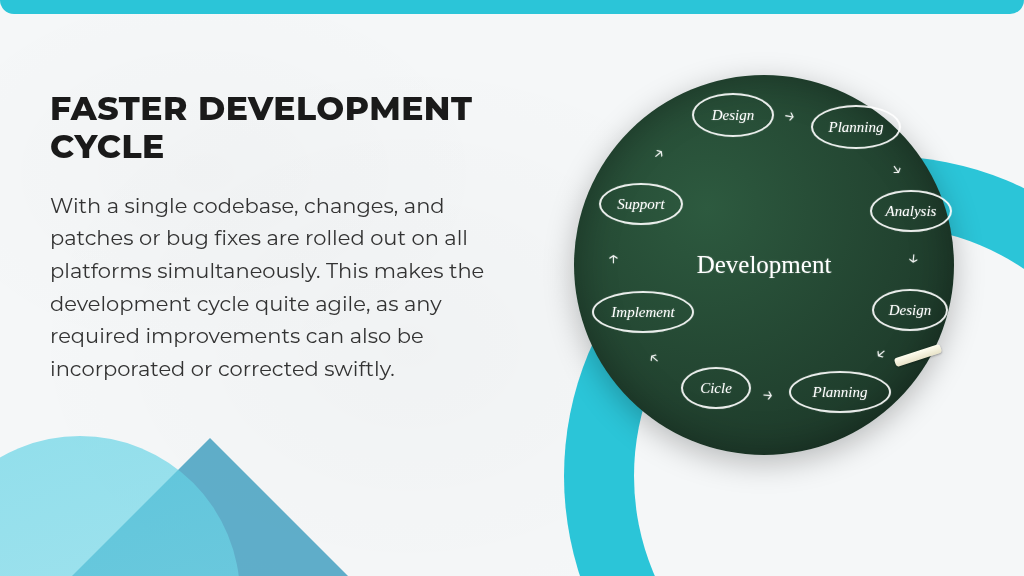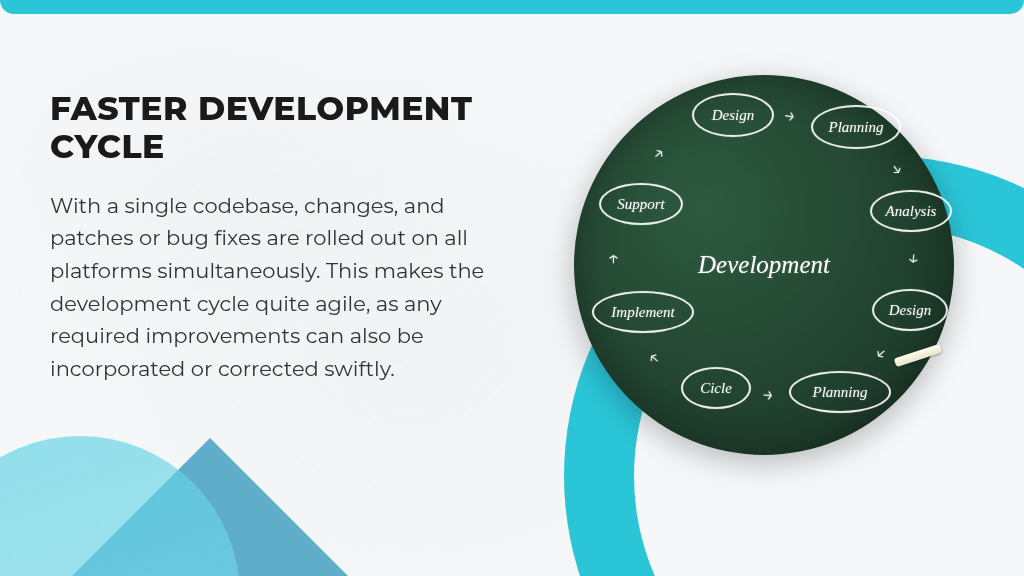--- a/index.html
+++ b/index.html
@@ -94,21 +94,20 @@
 .chalk-center {
   position: absolute;
   left: 50%; top: 50%;
   transform: translate(-50%, -50%);
   color: #fff;
   font-family: 'Comic Sans MS', cursive;
   font-size: 25px;
   text-align: center;
   line-height: 1.2;
   text-shadow: 0 0 2px rgba(255,255,255,0.3);
-  font-style: italic;
 }
 .bubble {
   position: absolute;
   border: 2px solid rgba(255,255,255,0.9);
   border-radius: 50%;
   color: #fff;
   font-family: 'Comic Sans MS', cursive;
   font-size: 15px;
   display: flex;
   align-items: center;

